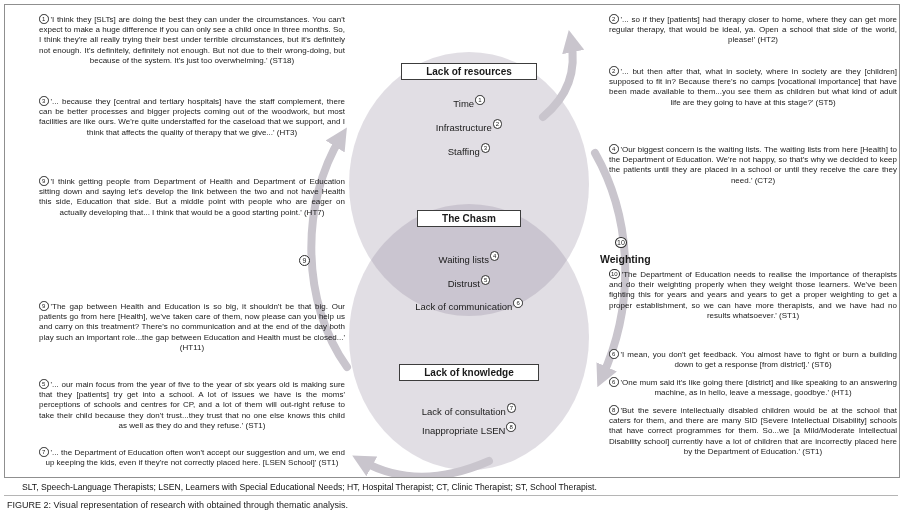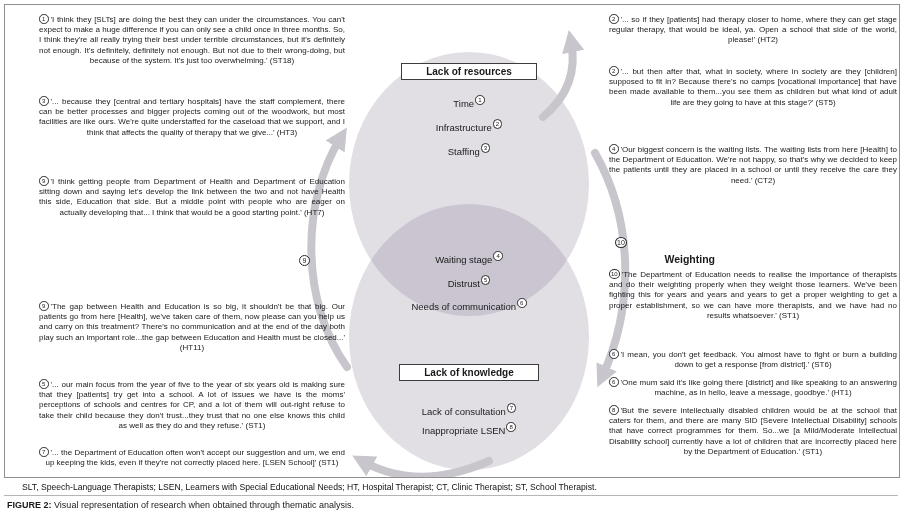--- a/index.html
+++ b/index.html
@@ -24,27 +24,27 @@
   .circ:empty{display:none;}
   .circ.big{min-width:11px;height:11px;font-size:7px;}
   .circ.sup{position:relative;top:-4px;margin:0 0 0 1px;}
   
   .cwrap{position:absolute;left:344px;top:0;width:240px;height:472px;}
   .crow{position:absolute;left:0;width:100%;text-align:center;}
   .boxlabel{display:inline-block;border:1px solid #3c3c3c;background:#fff;
             padding:2px 24px;font-weight:bold;font-size:10px;}
   .citem{font-size:9.5px;line-height:13px;}
   
-  .theme-label{position:absolute;font-weight:bold;font-size:10.5px;line-height:12.5px;text-align:right;}
+  .theme-label{position:absolute;font-weight:bold;font-size:10.5px;line-height:12.5px;text-align:left;}
   .theme-num{position:absolute;}
   
   .abbrev{position:absolute;left:7px;top:482px;width:890px;font-size:8.6px;color:#111;margin-left:15px;}
   .rule{position:absolute;left:4px;top:495px;width:894px;border-top:1px solid #b5b5b5;}
   .caption{position:absolute;left:7px;top:500px;width:890px;font-size:9px;}
-  .caption b{font-weight:bold;}
+  .caption b{font-weight:normal;}
 </style>
 </head>
 <body>
 
 <div class="canvas">
   <div class="figure-box">
 
     <div class="ellipse top"></div>
     <div class="ellipse bottom"></div>
 
@@ -61,52 +61,55 @@
     </svg>
 
     <div class="cwrap">
       <div class="crow" style="top:56px">
         <span class="boxlabel">Lack of resources</span>
       </div>
       <div class="crow citem" style="top:92px"><span>Time</span><span class="circ sup">1</span></div>
       <div class="crow citem" style="top:116px"><span>Infrastructure</span><span class="circ sup">2</span></div>
       <div class="crow citem" style="top:140px"><span>Staffing</span><span class="circ sup">3</span></div>
 
-      <div class="crow citem" style="top:248px"><span>Waiting stage</span><span class="circ sup">4</span></div>
+      <div class="crow" style="top:203px">
+        <span class="boxlabel">The Chasm</span>
+      </div>
+      <div class="crow citem" style="top:248px"><span>Waiting lists</span><span class="circ sup">4</span></div>
       <div class="crow citem" style="top:272px"><span>Distrust</span><span class="circ sup">5</span></div>
-      <div class="crow citem" style="top:295px"><span>Needs of communication</span><span class="circ sup">6</span></div>
+      <div class="crow citem" style="top:295px"><span>Lack of communication</span><span class="circ sup">6</span></div>
 
       <div class="crow" style="top:357px">
         <span class="boxlabel">Lack of knowledge</span>
       </div>
       <div class="crow citem" style="top:400px"><span>Lack of consultation</span><span class="circ sup">7</span></div>
       <div class="crow citem" style="top:419px"><span>Inappropriate LSEN</span><span class="circ sup">8</span></div>
     </div>
 
     <span class="circ big theme-num" style="left:294px;top:250px">9</span>
 
     <span class="circ big theme-num" style="left:610px;top:232px">10</span>
     <div class="theme-label" style="left:595px;top:248px;width:115px">Weighting</div>
 
     <div class="quote lq" style="top:9px"><span class="circ">1</span><span class="qt">'I think they [SLTs] are doing the best they can under the circumstances. You can't expect to make a huge difference if you can only see a child once in three months. So, I think they're all really trying their best under terrible circumstances, but it's definitely not enough. It's definitely, definitely not enough. But not due to their wrong-doing, but because of the system. It's just too overwhelming.' (ST18)</span></div>
     <div class="quote lq" style="top:91px"><span class="circ">3</span><span class="qt">'... because they [central and tertiary hospitals] have the staff complement, there can be better processes and bigger projects coming out of the woodwork, but most facilities are like ours. We're quite understaffed for the caseload that we support, and I think that affects the quality of therapy that we give...' (HT3)</span></div>
     <div class="quote lq" style="top:171px"><span class="circ">9</span><span class="qt">'I think getting people from Department of Health and Department of Education sitting down and saying let's develop the link between the two and not have Health this side, Education that side. But a middle point with people who are eager on actually developing that... I think that would be a good starting point.' (HT7)</span></div>
     <div class="quote lq" style="top:296px"><span class="circ">9</span><span class="qt">'The gap between Health and Education is so big, it shouldn't be that big. Our patients go from here [Health], we've taken care of them, now please can you help us and carry on this treatment? There's no communication and at the end of the day both play such an important role...the gap between Education and Health must be closed...' (HT11)</span></div>
     <div class="quote lq" style="top:374px"><span class="circ">5</span><span class="qt">'... our main focus from the year of five to the year of six years old is making sure that they [patients] try get into a school. A lot of issues we have is the moms' perceptions of schools and centres for CP, and a lot of them will out-right refuse to take their child because they don't trust...they trust that no one else knows this child as well as they do and they refuse.' (ST1)</span></div>
     <div class="quote lq" style="top:442px"><span class="circ">7</span><span class="qt">'... the Department of Education often won't accept our suggestion and um, we end up keeping the kids, even if they're not correctly placed here. [LSEN School]' (ST1)</span></div>
 
-    <div class="quote rq" style="top:9px"><span class="circ">2</span><span class="qt">'... so if they [patients] had therapy closer to home, where they can get stage regular therapy, that would be ideal, ya. Open a school that side of the world, please!' (HT2)</span></div>
+    <div class="quote rq" style="top:9px"><span class="circ">2</span><span class="qt">'... so if they [patients] had therapy closer to home, where they can get more regular therapy, that would be ideal, ya. Open a school that side of the world, please!' (HT2)</span></div>
     <div class="quote rq" style="top:61px"><span class="circ">2</span><span class="qt">'... but then after that, what in society, where in society are they [children] supposed to fit in? Because there's no camps [vocational importance] that have been made available to them...you see them as children but what kind of adult life are they going to have at this stage?' (ST5)</span></div>
     <div class="quote rq" style="top:139px"><span class="circ">4</span><span class="qt">'Our biggest concern is the waiting lists. The waiting lists from here [Health] to the Department of Education. We're not happy, so that's why we decided to keep the patients until they are placed in a school or until they receive the care they need.' (CT2)</span></div>
     <div class="quote rq" style="top:264px"><span class="circ">10</span><span class="qt">'The Department of Education needs to realise the importance of therapists and do their weighting properly when they weight those learners. We've been fighting this for years and years and years to get a proper weighting to get a proper establishment, so we can have more therapists, and we have had no results whatsoever.' (ST1)</span></div>
     <div class="quote rq" style="top:344px"><span class="circ">6</span><span class="qt">'I mean, you don't get feedback. You almost have to fight or burn a building down to get a response [from district].' (ST6)</span></div>
     <div class="quote rq" style="top:372px"><span class="circ">6</span><span class="qt">'One mum said it's like going there [district] and like speaking to an answering machine, as in hello, leave a message, goodbye.' (HT1)</span></div>
     <div class="quote rq" style="top:400px"><span class="circ">8</span><span class="qt">'But the severe intellectually disabled children would be at the school that caters for them, and there are many SID [Severe Intellectual Disability] schools that have correct programmes for them. So...we [a Mild/Moderate Intellectual Disability school] currently have a lot of children that are incorrectly placed here by the Department of Education.' (ST1)</span></div>
 
   </div>
 
   <div class="abbrev">SLT, Speech-Language Therapists; LSEN, Learners with Special Educational Needs; HT, Hospital Therapist; CT, Clinic Therapist; ST, School Therapist.</div>
   <div class="rule"></div>
   <div class="caption">
     <b>FIGURE 2:</b>
-    <span>Visual representation of research when obtained through thematic analysis.</span>
+    <span>Visual representation of research with obtained through thematic analysis.</span>
   </div>
 </div>
 
 </body></html>

